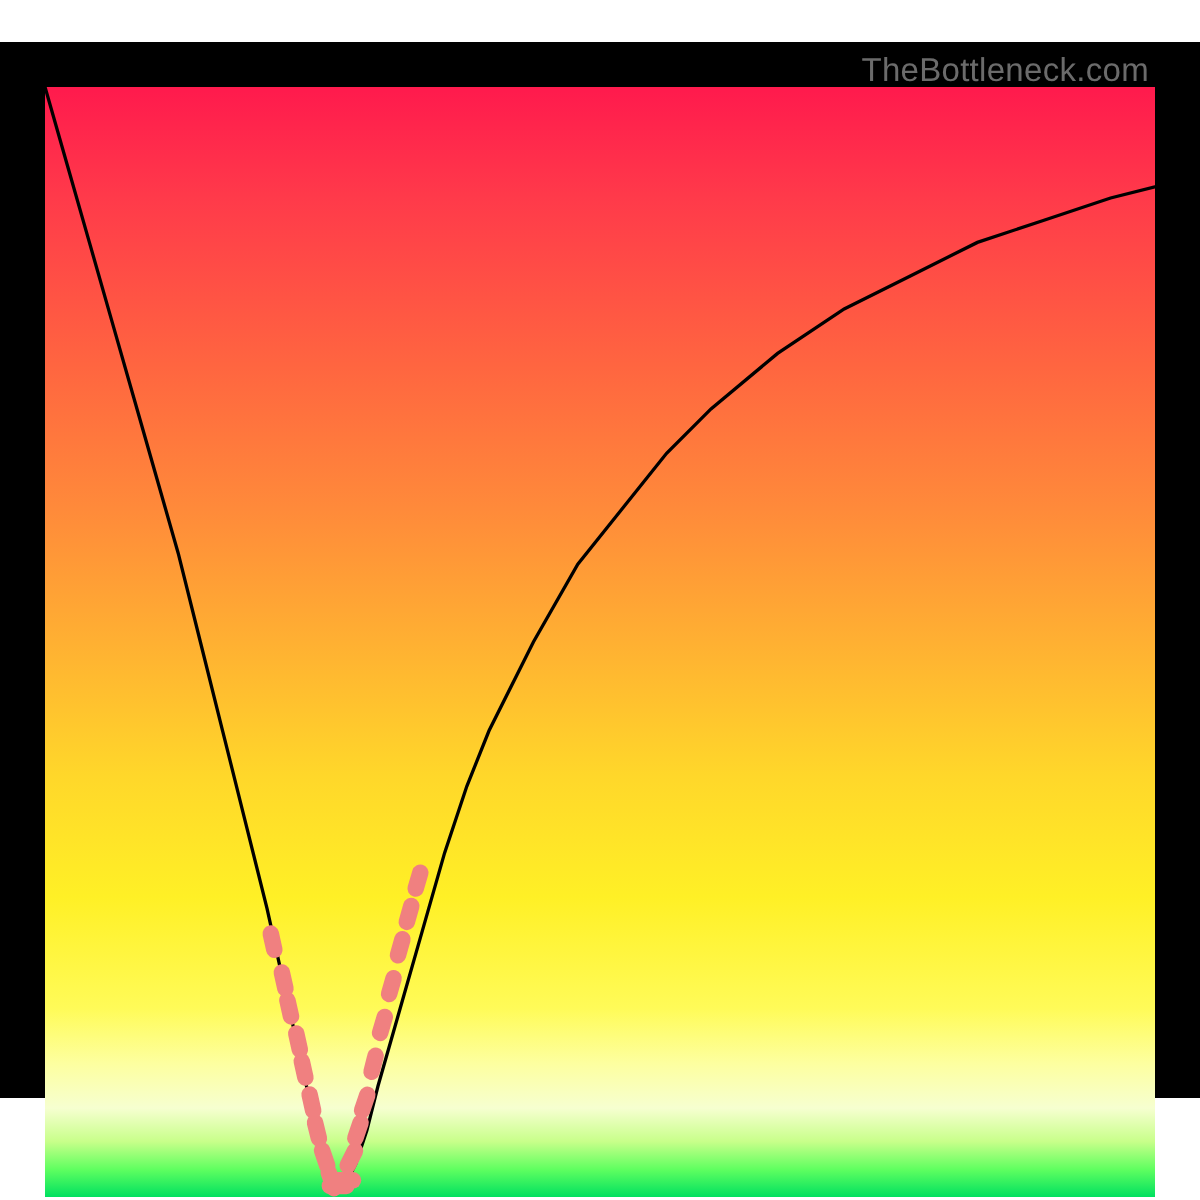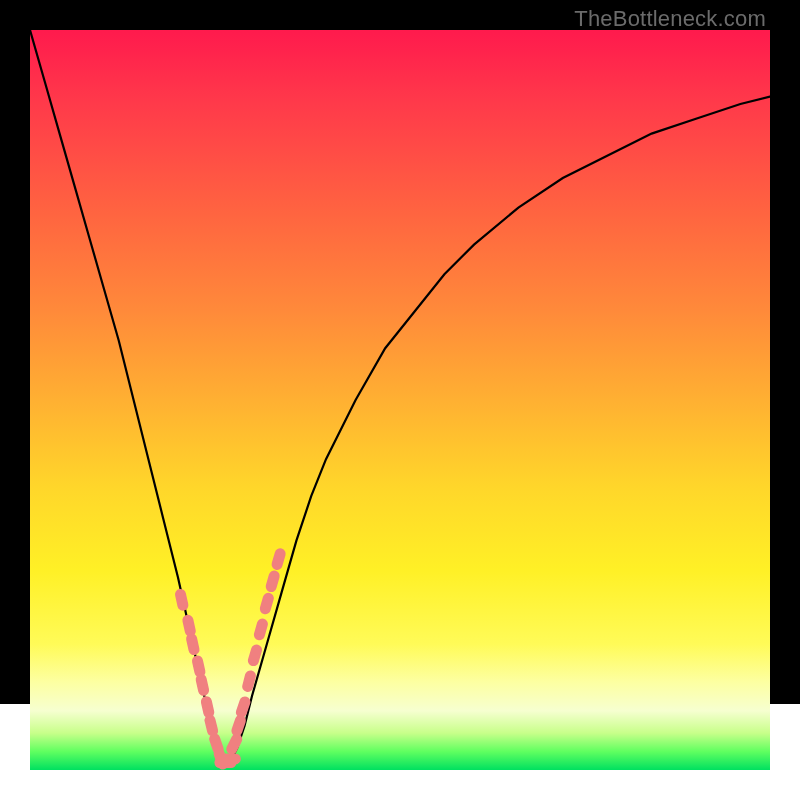--- a/index.html
+++ b/index.html
@@ -9,20 +9,21 @@
     height: 800px;
     overflow: hidden;
     font-family: Arial, Helvetica, sans-serif;
   }
   .frame {
     width: 800px;
     height: 704px;
     background: #000;
     position: relative;
     box-sizing: border-box;
+    margin-top: 28px;
   }
   .plot {
     position: absolute;
     left: 30px;
     top: 30px;
     width: 740px;
     height: 740px;
     overflow: hidden;
   }
   .gradient {

